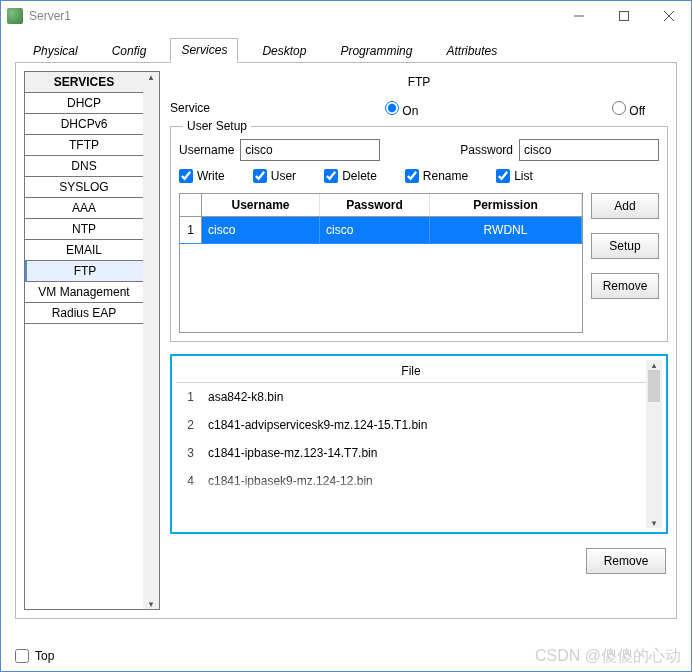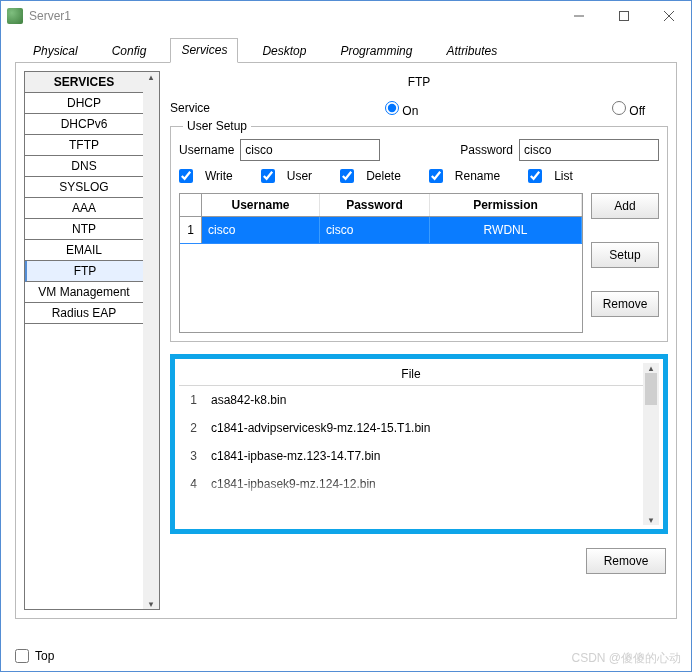--- a/index.html
+++ b/index.html
@@ -24,48 +24,48 @@
 .panel { flex: 1; display: flex; flex-direction: column; gap: 8px; }
 .ptitle { text-align: center; padding: 4px; }
 .row { display: flex; align-items: flex-start; gap: 17px; }
 .row label { width: 52px; }
 .radio-row { justify-content: space-between; padding-right: 4px; }
 .fieldset { border: 1px solid #bbb; padding: 8px; position: relative; }
 .legend { position: relative; top: -16px; left: 4px; background: #fff; padding: 0 4px; display: inline-block; }
 .userrow { display: flex; align-items: center; gap: 6px; margin-top: -10px; }
 .userrow input[type=text] { border: 1px solid #777; padding: 2px 4px; height: 22px; }
 .perms { display: flex; gap: 28px; margin: 8px 0 10px; }
-.perms label { display: flex; align-items: center; gap: 12px; }
+.perms label { display: flex; align-items: center; gap: 4px; }
 .tablewrap { display: flex; gap: 8px; }
 .table { flex: 1; border: 1px solid #999; height: 140px; }
 .thead { display: flex; background: #fff; border-bottom: 1px solid #999; }
 .thead div { padding: 4px 0; font-weight: bold; text-align: center; border-right: 1px solid #e3e3e3; }
 .trow { display: flex; background: #0a7cff; color: #fff; border-bottom: 1px solid #2a8cff; }
 .trow div { padding: 6px 6px; border-right: 1px solid #3a9cff; }
 .c-num { width: 22px; background: #fff; color: #000; text-align: center; border-right: 1px solid #999 !important; }
 .c-user { width: 118px; }
 .c-pass { width: 110px; }
 .c-perm { flex: 1; text-align: center; }
-.btncol { display: flex; flex-direction: column; gap: 23px; width: 68px; }
+.btncol { display: flex; flex-direction: column; gap: 14px; width: 68px; }
 .btncol button, .filebtn { height: 26px; background: linear-gradient(#fff,#e7e7e7); border: 1px solid #999; cursor: pointer; }
-.filebox { border: 5px solid #0ea5e9; margin-top: 4px; padding: 4px; display: flex; flex-direction: column; }
+.filebox { border: 2px solid #0ea5e9; margin-top: 4px; padding: 4px; display: flex; flex-direction: column; }
 .filelist { flex: 1; position: relative; display: flex; }
 .fl-inner { flex: 1; overflow: hidden; }
 .fl-header { text-align: center; padding: 4px; border-bottom: 1px solid #d6d6d6; }
 .frow { display: flex; gap: 14px; padding: 7px 6px; font-family: Arial, sans-serif; }
 .frow .num { width: 12px; text-align: right; color: #444; }
 .fl-scroll { width: 16px; background: #f0f0f0; display: flex; flex-direction: column; }
 .fl-track { flex:1; position: relative; }
 .fl-thumb { position:absolute; top:0; left:2px; right:2px; height:32px; background:#cfcfcf; }
 .truncated { padding: 7px 6px; color:#333; font-family:Arial,sans-serif; white-space:nowrap; overflow:hidden; position:relative; }
 .truncated::after { content:""; position:absolute; top:0;left:0;right:0;bottom:0; background:linear-gradient(transparent 40%, #fff); }
 .filebtn-row { display:flex; justify-content:flex-end; padding:6px 2px 0; }
 .filebtn { width: 80px; }
 .footer { position:absolute; bottom:8px; left:14px; display:flex; align-items:flex-start; gap:6px; }
-.watermark { position:absolute; bottom:4px; right:10px; color:#d0d0d0; font-size:12px; font-family:sans-serif; pointer-events:none; }
+.watermark { position:absolute; bottom:4px; right:10px; color:#d0d0d0; font-size:16px; font-family:sans-serif; pointer-events:none; }
 input[type=checkbox], input[type=radio] { width:14px; height:14px; }
 </style>
 </head>
 <body>
 
 <div class="titlebar">
   <span class="icon"></span>
   <span>Server1</span>
   <div class="winbtns">
     <div>

